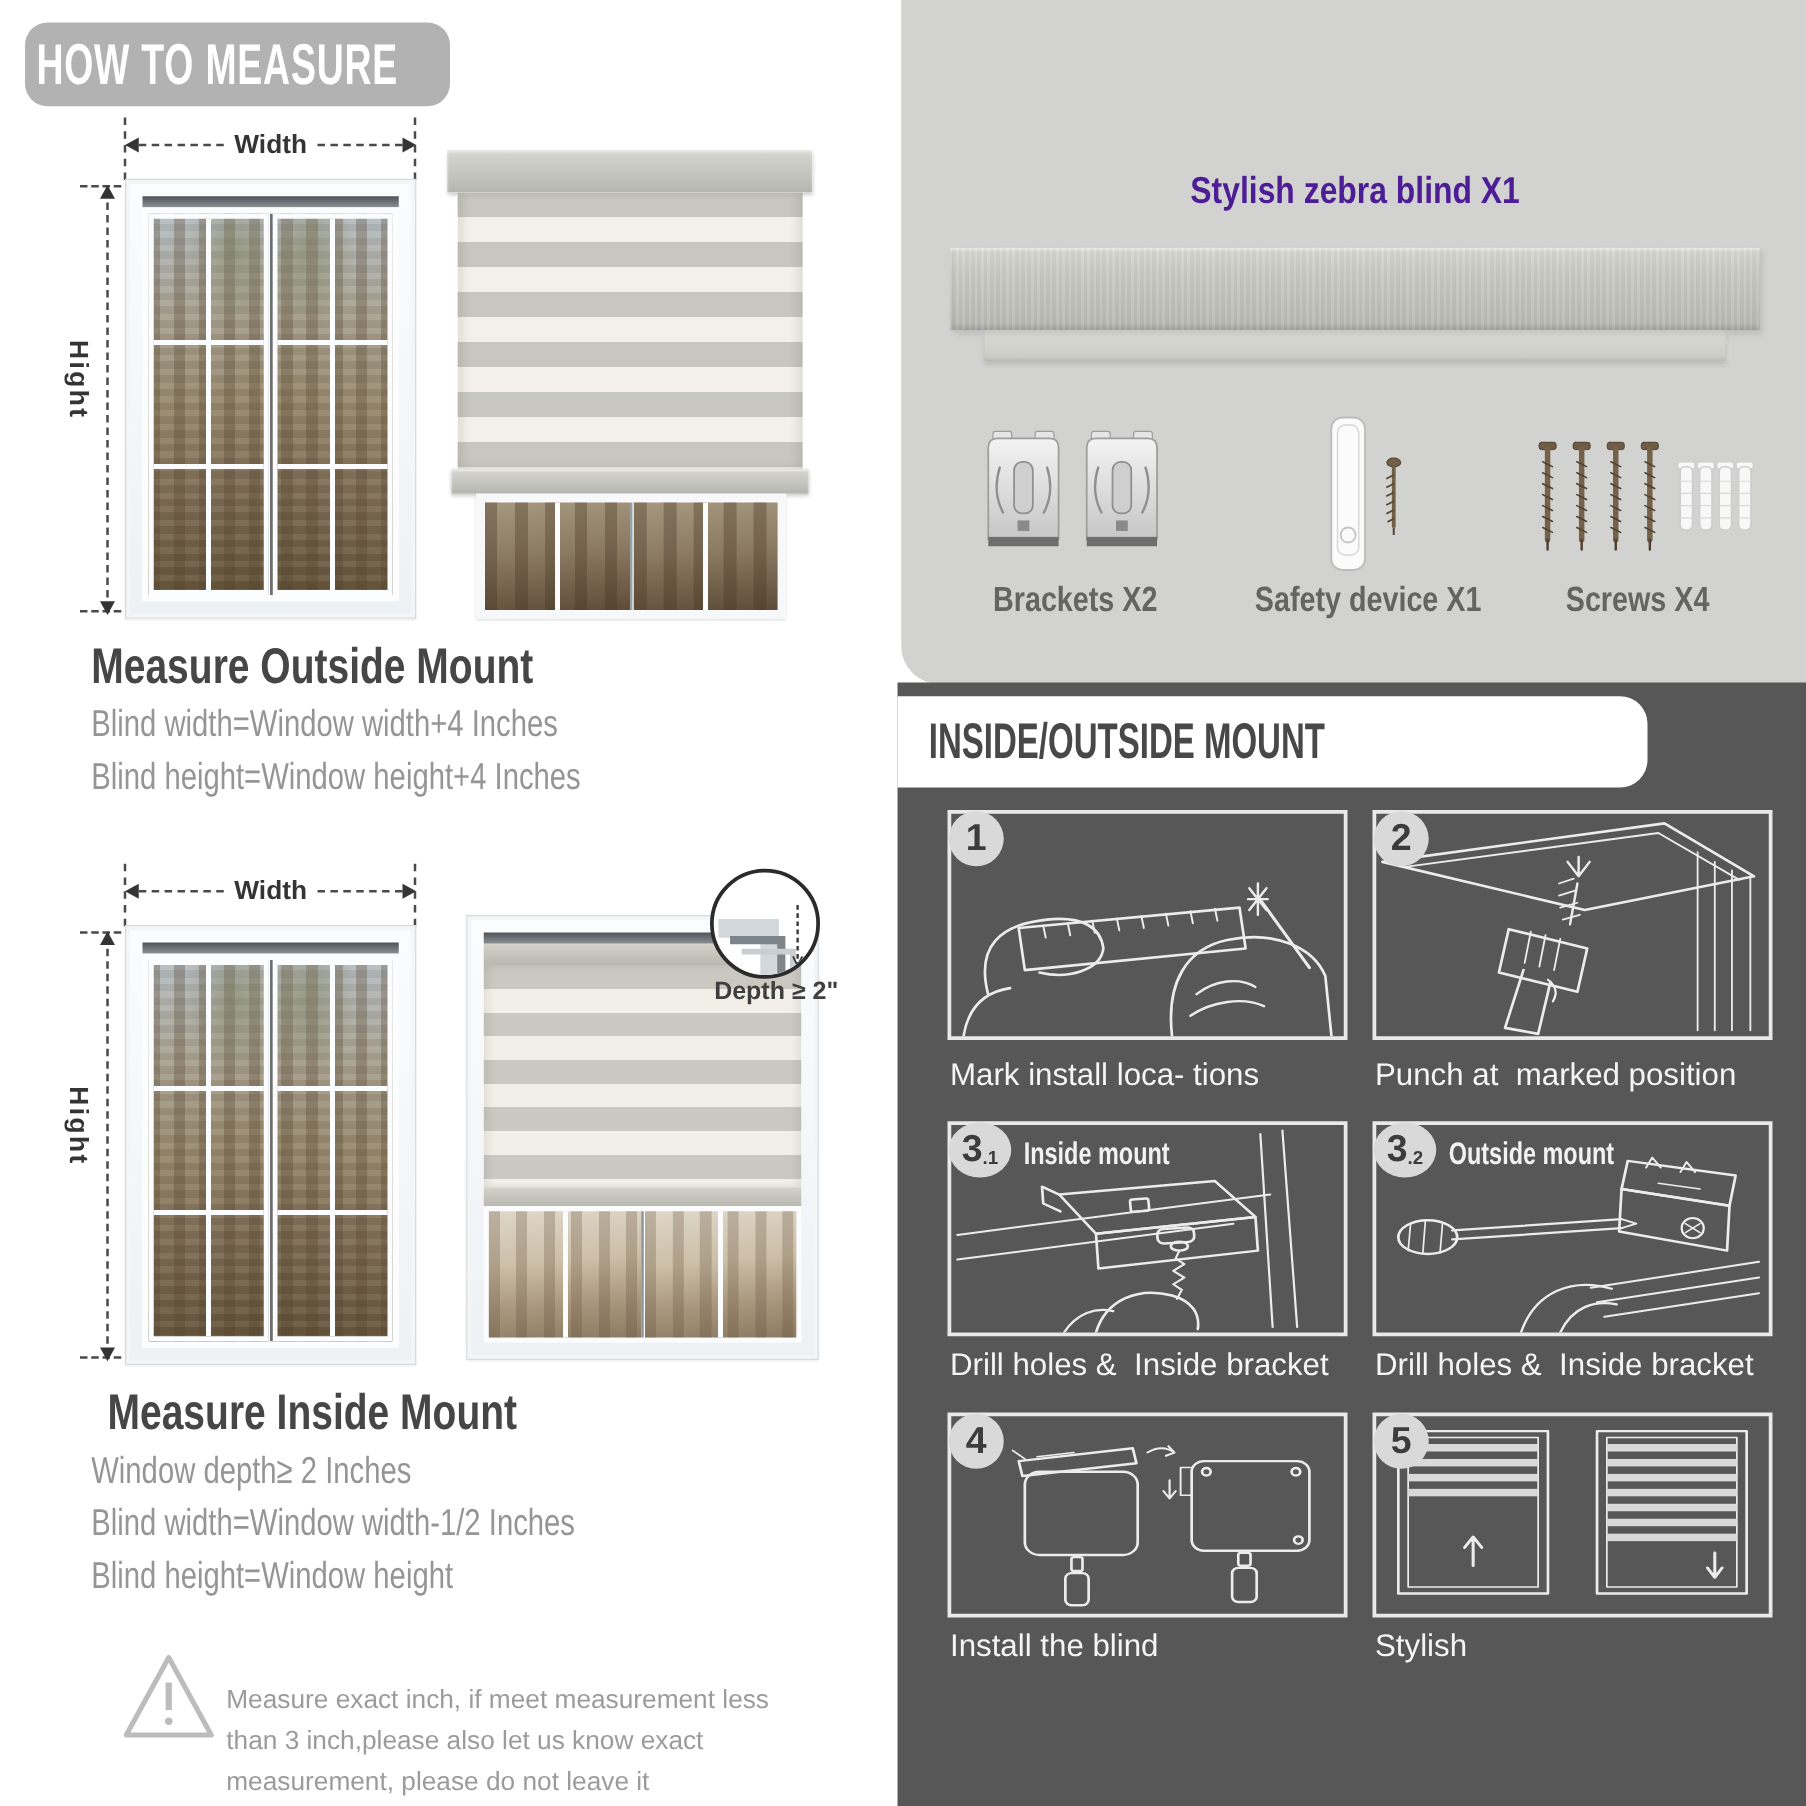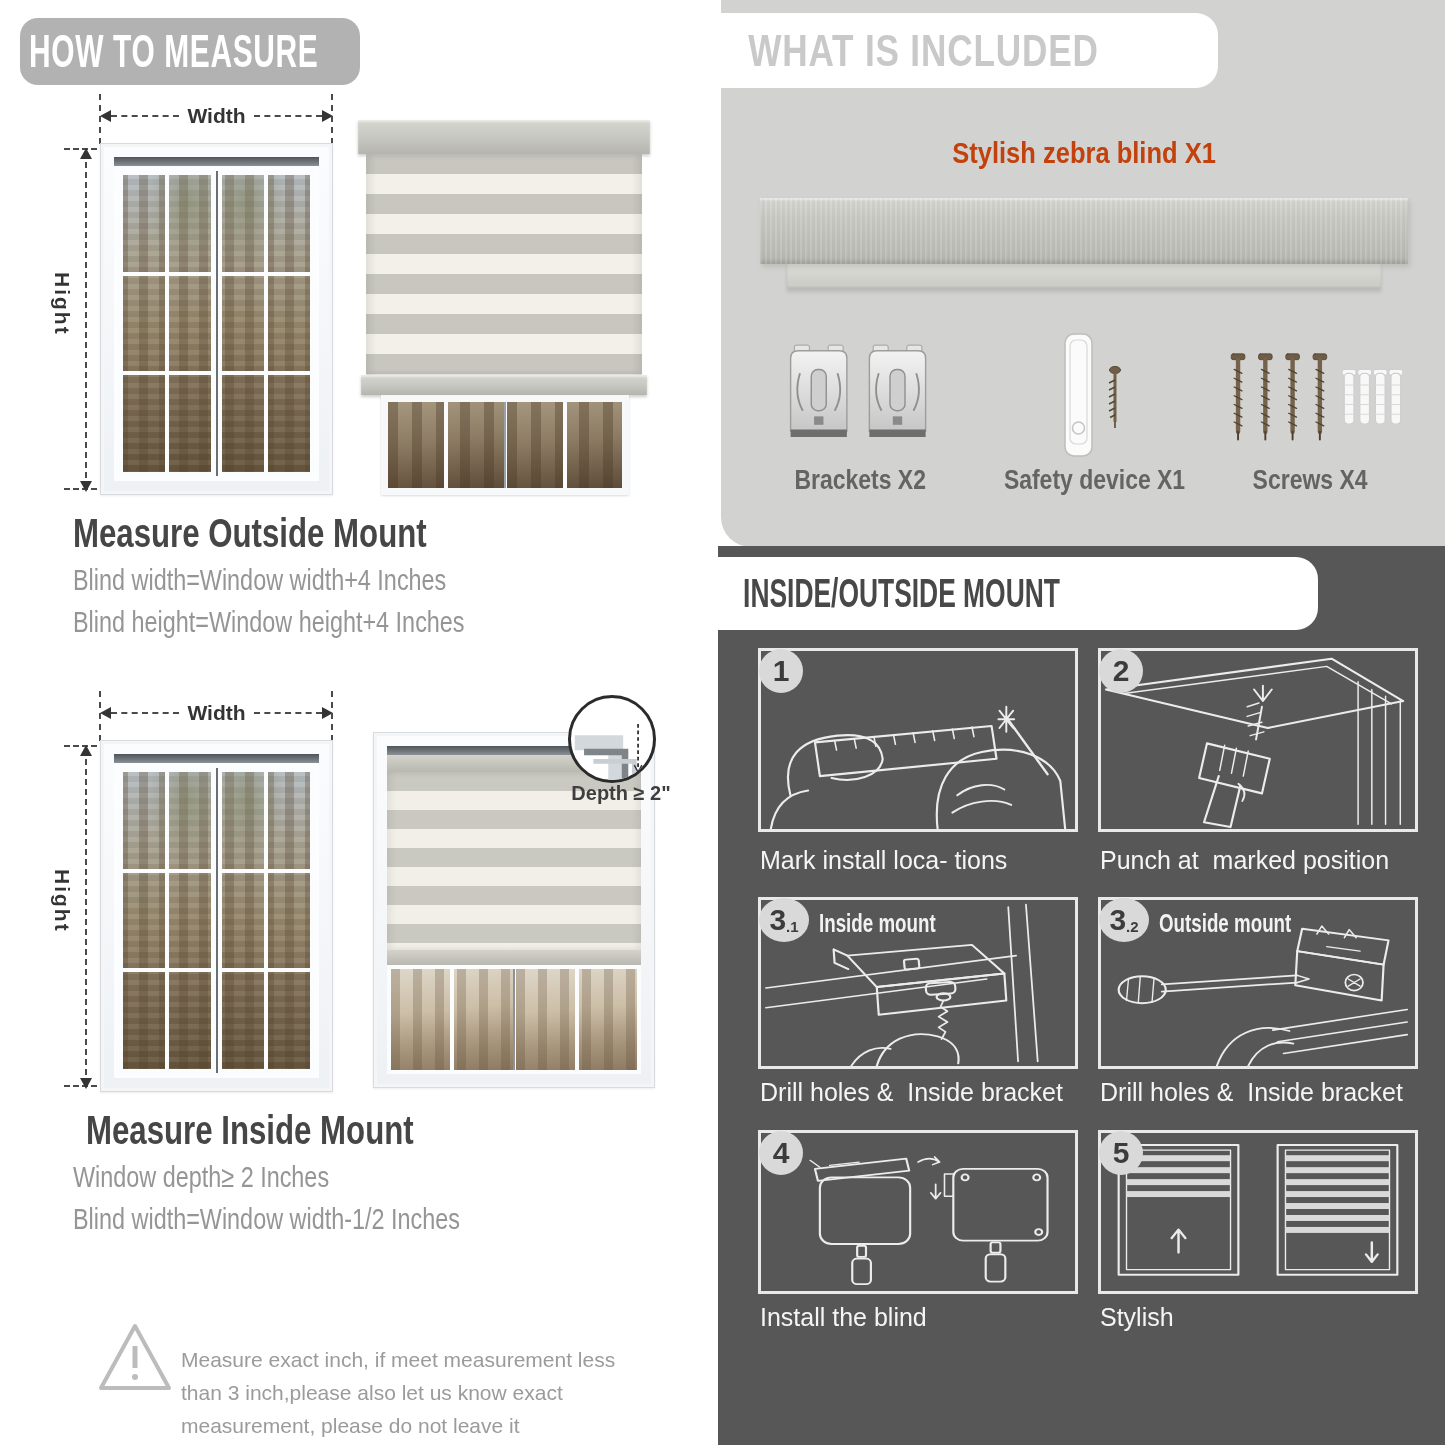--- a/index.html
+++ b/index.html
@@ -70,21 +70,21 @@
 
   .depth-circle{position:absolute;left:568px;top:695px;width:88px;height:88px;border:3px solid #2b2b2b;border-radius:50%;background:#ffffff;overflow:hidden;box-sizing:border-box;z-index:5;}
   .depth-label{position:absolute;left:556px;top:782px;width:130px;text-align:center;font-size:20px;font-weight:bold;color:#3f3f3f;z-index:5;}
 
   .warn-text{position:absolute;left:181px;top:1322px;width:452px;font-size:21px;color:#9b9b9b;line-height:33px;}
 
   
   .included-panel{position:absolute;left:721px;top:0;width:724px;height:547px;background:#d2d2d1;border-bottom-left-radius:30px;}
   .banner-included{position:absolute;left:721px;top:13px;width:497px;height:75px;background:#ffffff;border-radius:0 22px 22px 0;}
   .banner-included span{font-size:44px;font-weight:bold;color:#c9c9c9;line-height:75px;padding-left:34px;letter-spacing:1px;transform:scaleX(.8);}
-  .product-label{position:absolute;left:760px;top:136px;width:648px;text-align:center;font-size:30px;font-weight:bold;color:#c2410c;}
+  .product-label{position:absolute;left:760px;top:136px;width:648px;text-align:center;font-size:30px;font-weight:bold;color:#4c1d95;}
   .product-label span{transform:scaleX(.85);transform-origin:50% 50%;}
   .hr-wrap{position:absolute;left:760px;top:198px;width:648px;}
   .hr-main{height:66px;position:relative;background:linear-gradient(180deg,#d6d6d1 0%,#c9c9c3 30%,#bfbfb9 70%,#b7b7b1 100%);box-shadow:inset 0 2px 2px rgba(255,255,255,.5),inset 0 -3px 4px rgba(0,0,0,.12),2px 3px 5px rgba(0,0,0,.10);overflow:hidden;}
   .hr-main::after{content:"";position:absolute;inset:0;background:repeating-linear-gradient(90deg, rgba(255,255,255,.10) 0 2px, rgba(0,0,0,.02) 2px 5px);}
   .hr-lip{height:25px;margin:0 27px;background:linear-gradient(180deg,#dcdcd6,#cacac4);box-shadow:0 3px 4px rgba(0,0,0,.12),inset 0 -2px 2px rgba(0,0,0,.08);}
   .item-icon{position:absolute;}
   .item-label{position:absolute;top:464px;font-size:28px;font-weight:bold;color:#646464;text-align:center;}
   .item-label span{transform:scaleX(.82);transform-origin:50% 50%;}
 
   
@@ -191,32 +191,30 @@
       <path d="M24,68 H68 V88" stroke="#c9ced2" stroke-width="5" fill="none"></path>
       <path d="M72,28 V80" stroke="#333" stroke-width="2" stroke-dasharray="4,3" fill="none"></path>
       <path d="M68,72 l4,8 l4,-8" stroke="#333" stroke-width="1.5" fill="none"></path>
     </svg>
   </div>
   <div class="depth-label">Depth ≥ 2"</div>
 
   <div class="heading" style="top:1108px;margin-left:13px;"><span class="cond">Measure Inside Mount</span></div>
   <div class="formula" style="top:1160px;"><span class="cond">Window depth≥ 2 Inches</span></div>
   <div class="formula" style="top:1202px;"><span class="cond">Blind width=Window width-1/2 Inches</span></div>
+  <div class="formula" style="top:1244px;"><span class="cond">Blind height=Window height</span></div>
 
   <svg style="position:absolute;left:95px;top:1316px;" width="80" height="84" viewBox="0 0 80 84">
     <path d="M40,10 L74,72 L6,72 Z" fill="none" stroke="#bcbcbc" stroke-width="4" stroke-linejoin="round"></path>
     <path d="M40,30 V52" stroke="#bcbcbc" stroke-width="5"></path>
     <circle cx="40" cy="61" r="3" fill="#bcbcbc"></circle>
   </svg>
   <p class="warn-text">Measure exact inch, if meet measurement less than 3 inch,please also let us know exact measurement, please do not leave it</p>
 
   <div class="included-panel"></div>
-  <div class="banner-included">
-    <span class="cond">WHAT IS INCLUDED</span>
-  </div>
   <div class="product-label"><span class="cond">Stylish zebra blind X1</span></div>
 
   <div class="hr-wrap">
     <div class="hr-main"></div>
     <div class="hr-lip"></div>
   </div>
 
   <svg class="item-icon" style="left:785px;top:342px;" width="150" height="115" viewBox="0 0 160 120">
     <defs>
       <linearGradient id="met" x1="0" y1="0" x2="0" y2="1">

